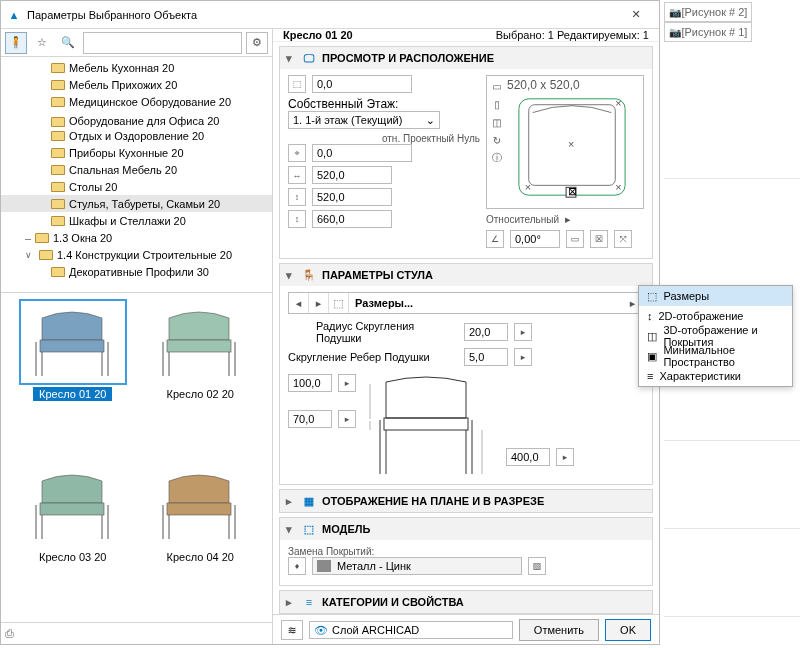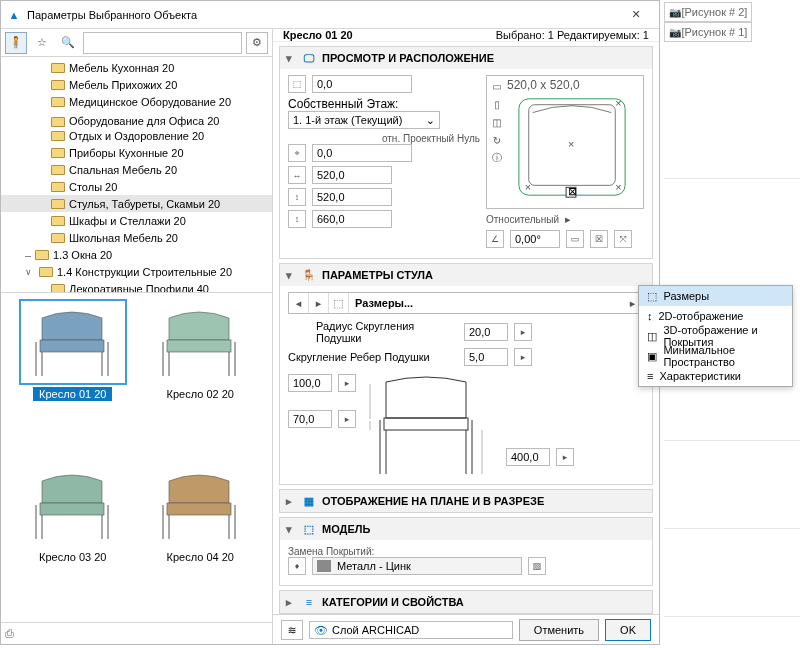--- a/index.html
+++ b/index.html
@@ -123,35 +123,31 @@
             <span>Столы 20</span>
           </div>
           <div class="tree-row sel" style="padding-left: 50px;">
             <span class="folder"></span>
             <span>Стулья, Табуреты, Скамьи 20</span>
           </div>
           <div class="tree-row" style="padding-left: 50px;">
             <span class="folder"></span>
             <span>Шкафы и Стеллажи 20</span>
           </div>
-          <div class="tree-row" style="padding-left: 50px;">
-            <span class="folder"></span>
-            <span>Школьная Мебель 20</span>
-          </div>
           <div class="tree-row head" style="padding-left: 34px;">
             <span class="folder"></span>
             <span>1.3 Окна 20</span>
           </div>
           <div class="tree-row chead" style="padding-left: 34px;">
             <span class="folder"></span>
             <span>1.4 Конструкции Строительные 20</span>
           </div>
           <div class="tree-row" style="padding-left: 50px;">
             <span class="folder"></span>
-            <span>Декоративные Профили 40</span>
+            <span>Декоративные Профили 30</span>
           </div>
         </div>
       <div class="thumbs" id="thumbs">
           <div class="thumb sel">
             <div class="img">
               <svg width="90" height="76">
                 <path d="M14 14 Q44 2 74 14 L74 36 L14 36 Z" fill="#7ba1c1" stroke="#555" stroke-width="0.6"></path>
                 <rect x="12" y="36" width="64" height="12" fill="#7ba1c1" stroke="#555" stroke-width="0.6"></rect>
                 <line x1="14" y1="48" x2="14" y2="72" stroke="#555"></line>
                 <line x1="74" y1="48" x2="74" y2="72" stroke="#555"></line>

